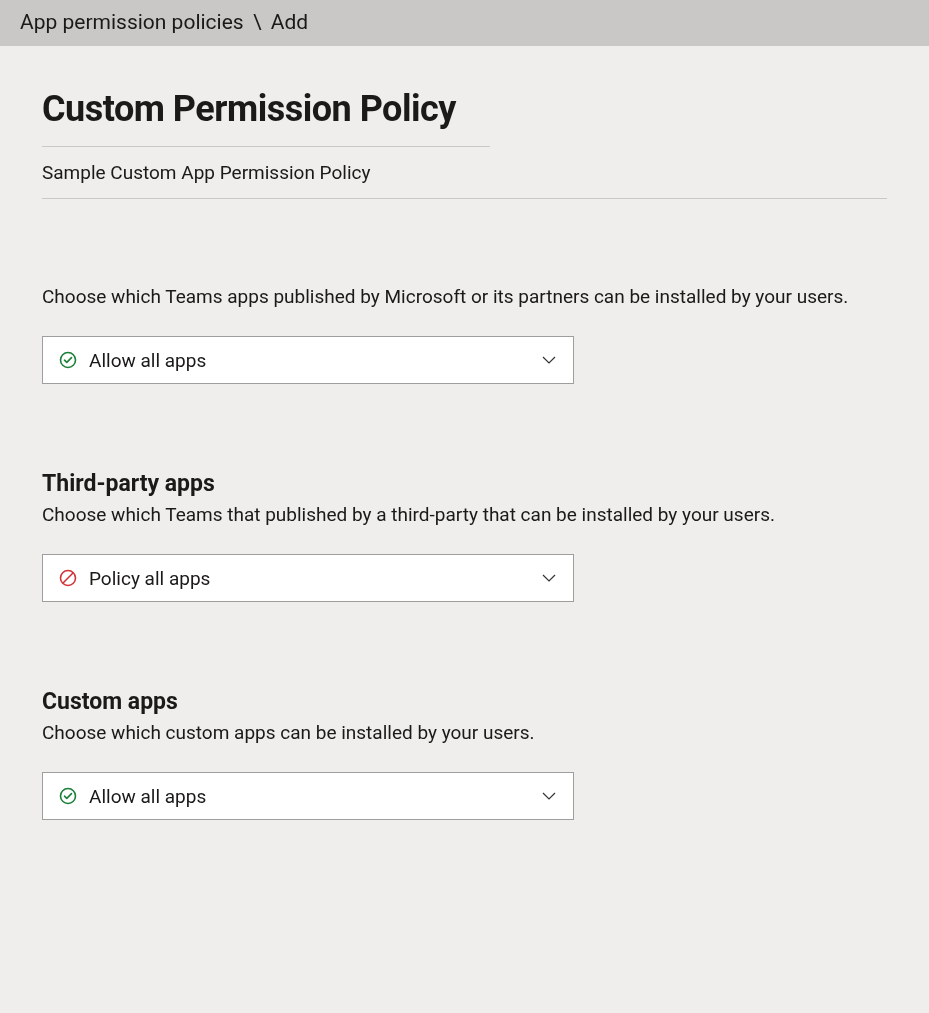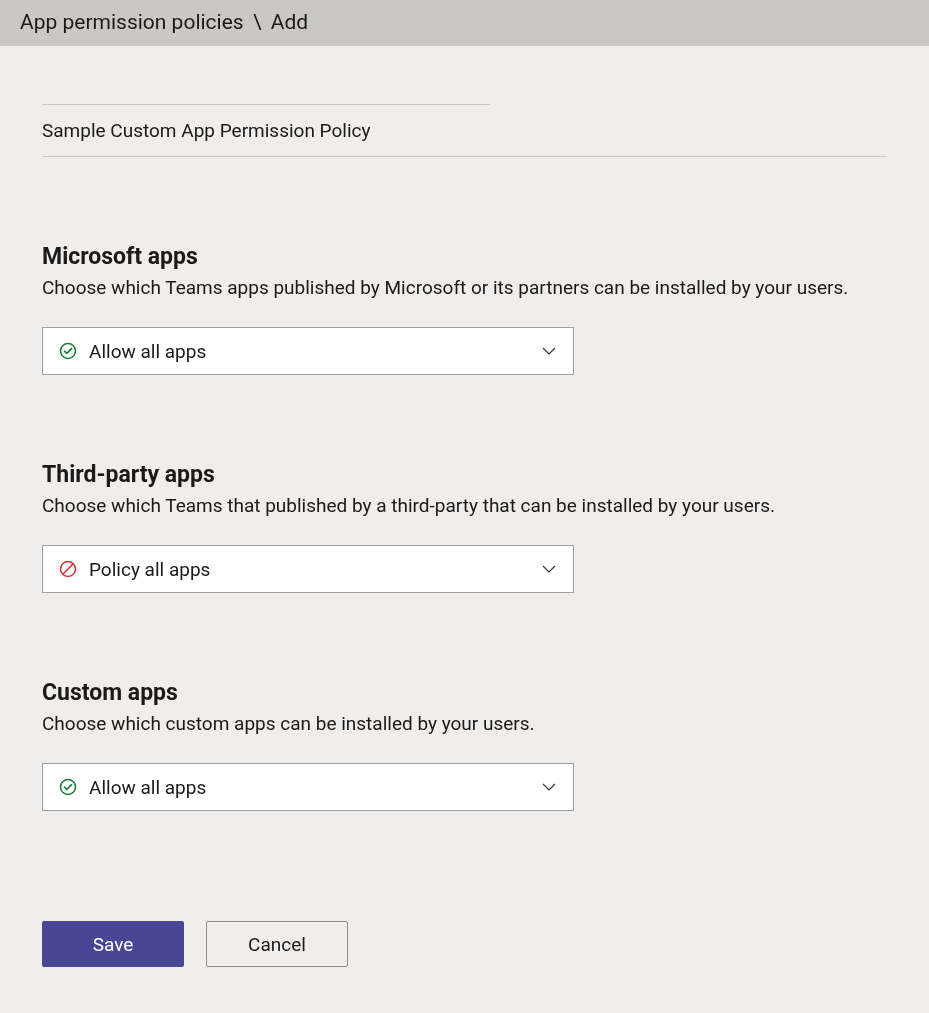--- a/index.html
+++ b/index.html
@@ -128,26 +128,26 @@
 </head>
 <body>
 
 <div class="breadcrumb-bar">
   <a href="#" class="breadcrumb-link">App permission policies</a>
   <span class="breadcrumb-sep">\</span>
   <span>Add</span>
 </div>
 
 <div class="content">
+  <h1 class="page-title">Custom Permission Policy</h1>
   <hr class="title-divider">
   <div class="policy-name-input">Sample Custom App Permission Policy</div>
   <hr class="name-divider">
 
   <div class="section">
-    <h2 class="section-title">Microsoft apps</h2>
     <p class="section-desc">Choose which Teams apps published by Microsoft or its partners can be installed by your users.</p>
     <div class="dropdown">
       <span class="dropdown-status-icon">
         <svg viewBox="0 0 18 18" fill="none" stroke="#1a8038" stroke-width="1.6">
           <circle cx="9" cy="9" r="7.5"></circle>
           <path d="M5.5 9.2 L7.8 11.4 L12.5 6.6" stroke-linecap="round" stroke-linejoin="round"></path>
         </svg>
       </span>
       <span class="dropdown-label">Allow all apps</span>
       <span class="dropdown-chevron">
@@ -189,17 +189,13 @@
       </span>
       <span class="dropdown-label">Allow all apps</span>
       <span class="dropdown-chevron">
         <svg viewBox="0 0 16 16" fill="none" stroke="#333" stroke-width="1.2">
           <path d="M2 5 L8 11 L14 5"></path>
         </svg>
       </span>
     </div>
   </div>
 
-  <div class="buttons">
-    <button class="btn btn-primary">Save</button>
-    <button class="btn btn-secondary">Cancel</button>
-  </div>
 </div>
 
 </body></html>

